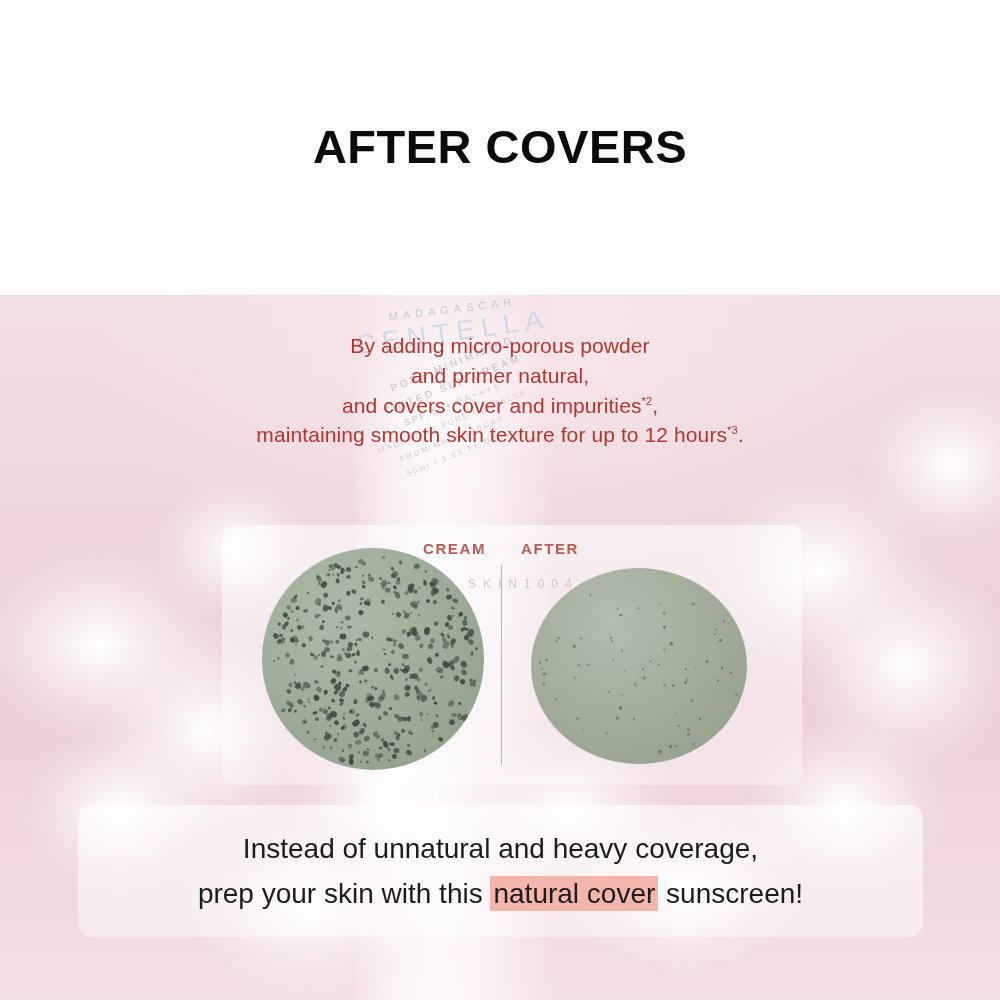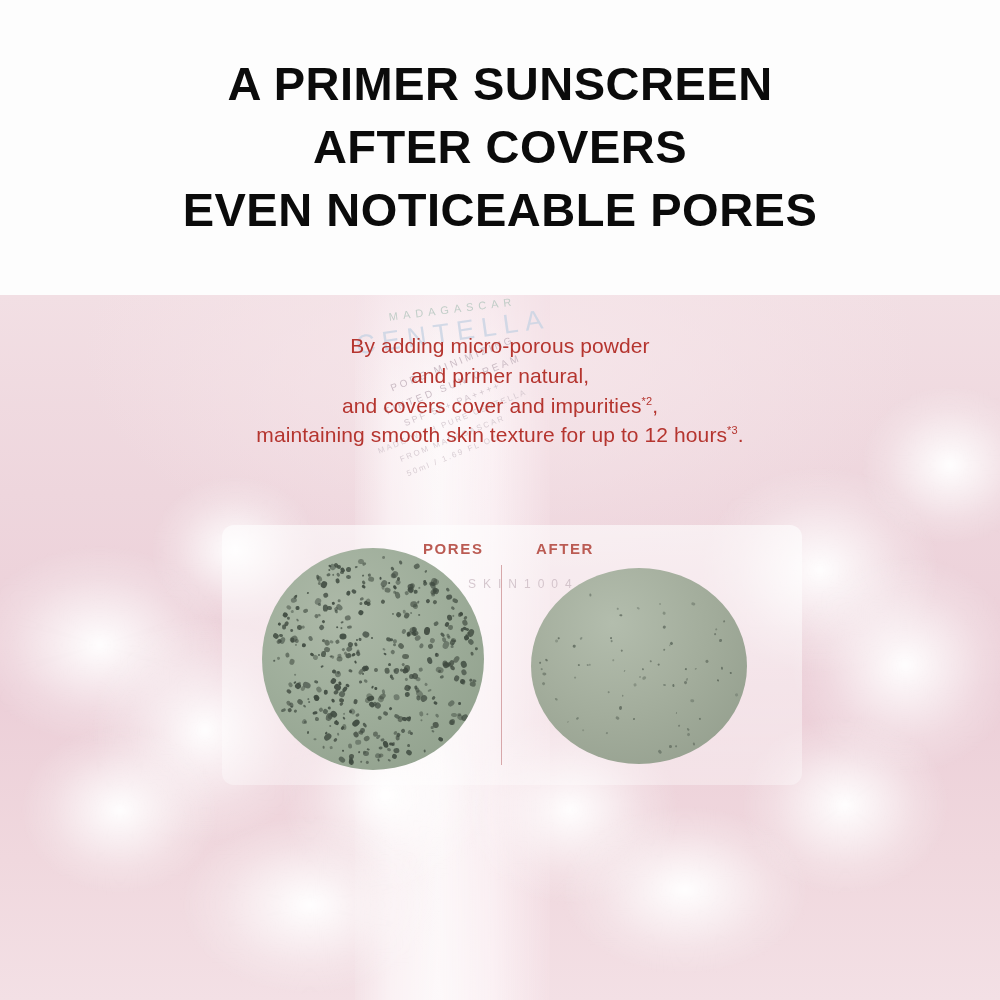--- a/index.html
+++ b/index.html
@@ -156,21 +156,21 @@
   }
   .lbl {
     position: absolute;
     top: 240px;
     font-size: 15px;
     font-weight: 700;
     letter-spacing: 1.6px;
     color: #bb5b53;
   }
   .lbl-before { left: 423px; }
-  .lbl-after  { left: 536px; }
+  .lbl-after  { left: 521px; }
 
   .divider {
     position: absolute;
     left: 501px; top: 565px;
     width: 1px; height: 200px;
     background: #d09a9c;
     opacity: 0.85;
   }
   .skin-brand {
     position: absolute;
@@ -229,23 +229,21 @@
     background: #f4b5ad;
     padding: 2px 3px;
   }
 </style>
 </head>
 <body>
 
 <div id="page">
 
   <div class="header">
-    <div class="headline-line">A PRIMER SUNSCREEN</div>
     <div class="headline-line">AFTER COVERS</div>
-    <div class="headline-line">EVEN NOTICEABLE PORES</div>
   </div>
 
   <div class="stage">
 
     <div class="bottle"></div>
     <div class="bottle-top-fade"></div>
 
     <div class="bottle-label">
       <div class="brand-madagascar">MADAGASCAR</div>
       <div class="brand-centella">CENTELLA</div>
@@ -273,21 +271,21 @@
     <div class="copy">
       <div class="copy-line">By adding micro-porous powder</div>
       <div class="copy-line">and primer natural,</div>
       <div class="copy-line"><span>and covers cover and impurities</span><sup>*2</sup><span>,</span></div>
       <div class="copy-line"><span>maintaining smooth skin texture for up to 12 hours</span><sup>*3</sup><span>.</span></div>
     </div>
 
     <div class="compare-panel"></div>
   </div>
 
-  <div class="lbl lbl-before" style="top:540px;">PORES</div>
+  <div class="lbl lbl-before" style="top:540px;">CREAM</div>
   <div class="lbl lbl-after" style="top:540px;">AFTER</div>
 
   <div class="skin-brand">SKIN1004</div>
   <div class="divider"></div>
 
   <div class="circle circle-before" id="circle-before">
       <div class="pore" style="width: 5.8px; height: 4.2px; left: 189.3px; top: 165.4px; opacity: 0.46; transform: rotate(9deg);"></div>
       <div class="pore" style="width: 5.7px; height: 7.1px; left: 118.9px; top: 31.6px; opacity: 0.62; transform: rotate(35deg);"></div>
       <div class="pore" style="width: 5.9px; height: 4.8px; left: 101px; top: 203.4px; opacity: 0.62; transform: rotate(6deg);"></div>
       <div class="pore" style="width: 5.5px; height: 4.6px; left: 106.7px; top: 153.5px; opacity: 0.91; transform: rotate(43deg);"></div>
@@ -774,14 +772,18 @@
       <div class="pore" style="width: 3px; height: 2.8px; left: 138.8px; top: 74.2px; opacity: 0.59; transform: rotate(48deg);"></div>
       <div class="pore" style="width: 2.2px; height: 2.3px; left: 80.5px; top: 91.4px; opacity: 0.31; transform: rotate(135deg);"></div>
       <div class="pore" style="width: 1.7px; height: 1.3px; left: 164.1px; top: 99.9px; opacity: 0.5; transform: rotate(156deg);"></div>
       <div class="pore" style="width: 1.6px; height: 2.1px; left: 76.7px; top: 123.1px; opacity: 0.38; transform: rotate(154deg);"></div>
       <div class="pore" style="width: 2.9px; height: 3.4px; left: 187.7px; top: 70.5px; opacity: 0.51; transform: rotate(13deg);"></div>
       <div class="pore" style="width: 2.4px; height: 3px; left: 140.9px; top: 115.5px; opacity: 0.59; transform: rotate(175deg);"></div>
       <div class="pore" style="width: 1.9px; height: 2.2px; left: 110.9px; top: 99.9px; opacity: 0.53; transform: rotate(155deg);"></div>
       <div class="pore" style="width: 3px; height: 3.2px; left: 10.5px; top: 113.5px; opacity: 0.38; transform: rotate(142deg);"></div>
     </div>
 
+  <div class="caption-panel">
+    <div class="caption-line">Instead of unnatural and heavy coverage,</div>
+    <div class="caption-line"><span>prep your skin with this </span><span class="hl">natural cover</span><span> sunscreen!</span></div>
+  </div>
 
 </div>
 
 </body></html>

